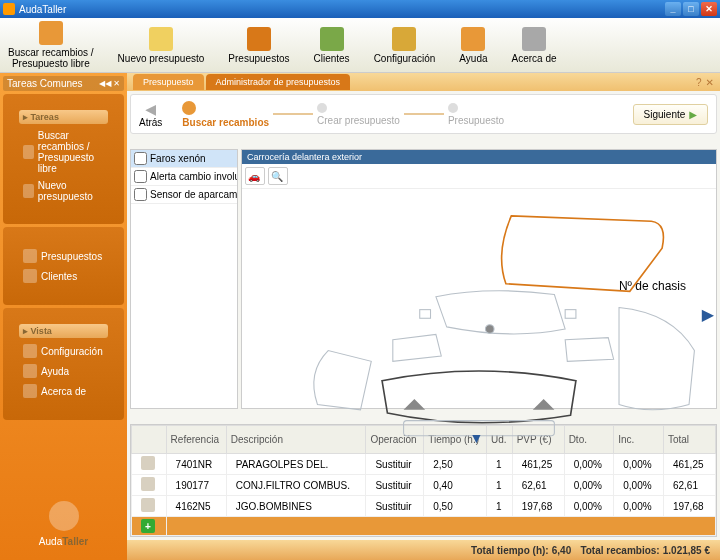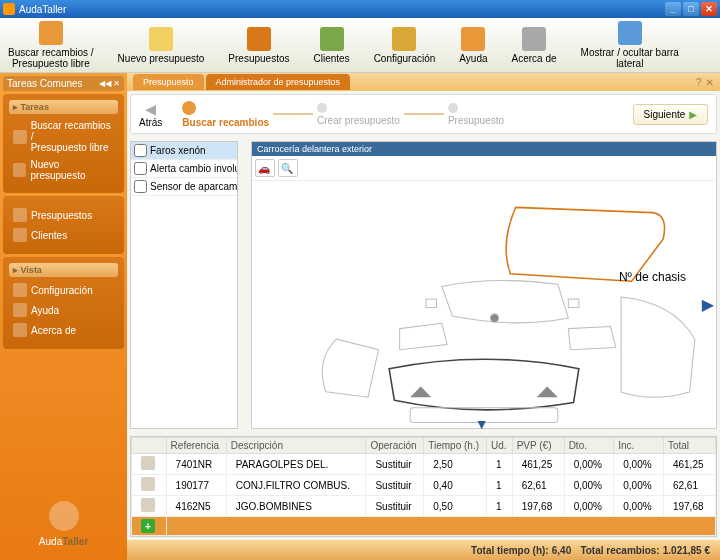--- a/index.html
+++ b/index.html
@@ -11,21 +11,21 @@
 .min,.max{background:linear-gradient(#6ab0f0,#3a7fc8)}
 .close{background:linear-gradient(#f06a4a,#d03818)}
 .toolbar{height:55px;background:linear-gradient(#fefefe,#e8e8d8);border-bottom:1px solid #ccc;display:flex;align-items:center;padding:0 8px;gap:24px}
 .tbitem{display:flex;flex-direction:column;align-items:center;cursor:pointer;text-align:center;line-height:1.1}
 .tbitem .ico{width:24px;height:24px;margin-bottom:2px;border-radius:3px}
 .main{display:flex;height:487px}
 .sidebar{width:127px;background:linear-gradient(#f9a23a,#e87a12);padding:3px;display:flex;flex-direction:column}
 .sbhead{background:rgba(0,0,0,.15);color:#fff;font-size:9px;padding:2px 4px;display:flex;align-items:center;border-radius:2px}
 .sbhead .arrows{margin-left:auto;display:flex;gap:2px}
 .sbhead .arrows span{font-size:8px}
-.panel{background:linear-gradient(#d87818,#c86808);border-radius:4px;margin:3px 0;padding:6px}
+.panel{background:linear-gradient(#d87818,#c86808);border-radius:4px;margin:3px 0;padding:16px}
 .panel .phead{background:linear-gradient(#f8c888,#e8a858);color:#863;padding:2px 4px;border-radius:3px;font-size:9px;font-weight:bold;display:flex;align-items:center}
 .panel .phead::before{content:"▸";margin-right:3px;color:#863}
 .panel .pitems{padding:3px 2px}
 .panel .pitem{display:flex;align-items:center;color:#fff;padding:3px 2px;font-size:9px;cursor:pointer}
 .panel .pitem .pi{width:14px;height:14px;background:rgba(255,255,255,.3);border-radius:2px;margin-right:4px}
 .brand{margin-top:auto;text-align:center;padding:10px 0}
 .brand .logo{width:30px;height:30px;background:rgba(255,255,255,.3);border-radius:50%;margin:0 auto 4px}
 .brand .bt{color:#fff;font-size:11px}
 .brand .bt b{color:#863}
 .content{flex:1;display:flex;flex-direction:column;background:#f5f5f0}
@@ -37,37 +37,37 @@
 .wiz-back{display:flex;flex-direction:column;align-items:center;margin-right:20px}
 .wiz-back .arr{color:#aaa;font-size:14px}
 .wiz-steps{display:flex;align-items:center;gap:4px;flex:1}
 .wiz-step{display:flex;flex-direction:column;align-items:flex-start;color:#aaa;font-size:9px}
 .wiz-step.cur{color:#d87818;font-weight:bold}
 .wiz-dot{width:10px;height:10px;border-radius:50%;background:#ddd;margin-bottom:2px}
 .wiz-step.cur .wiz-dot{background:#e89838;width:14px;height:14px}
 .wiz-line{height:2px;background:#e8c898;flex:1;max-width:40px}
 .wiz-next{margin-left:auto;border:1px solid #e0d0a0;background:linear-gradient(#fffef8,#f8f0d8);padding:4px 10px;border-radius:3px;display:flex;align-items:center;gap:4px;cursor:pointer}
 .wiz-next::after{content:"▶";color:#6a4}
-.midrow{display:flex;flex:1;margin:4px 3px;gap:13px;min-height:0}
+.midrow{display:flex;flex:1;margin:12px 3px;gap:3px;min-height:0}
 .checklist{width:108px;border:1px solid #ccc;background:#fff}
 .checklist .ci{display:flex;align-items:center;padding:2px 3px;border-bottom:1px solid #eee;font-size:9px;white-space:nowrap;overflow:hidden}
 .checklist .ci.sel{background:#d0e4f8}
 .checklist input{margin-right:3px}
 .diagram{flex:1;border:1px solid #ccc;background:#fff;display:flex;flex-direction:column;position:relative}
 .dhead{background:#3a6a9a;color:#fff;font-size:9px;padding:2px 5px}
 .dtool{padding:3px;display:flex;gap:3px;border-bottom:1px solid #eee}
 .dtool span{width:20px;height:18px;border:1px solid #ccc;border-radius:2px;display:flex;align-items:center;justify-content:center;cursor:pointer}
 .darea{flex:1;position:relative;display:flex;align-items:center;justify-content:center}
 .darea svg{max-width:100%;max-height:100%}
 .nav-r{position:absolute;right:2px;top:45%;color:#2a5a9a;font-size:16px;cursor:pointer}
 .nav-b{position:absolute;bottom:2px;left:48%;color:#2a5a9a;font-size:14px;cursor:pointer}
 .chassis{position:absolute;right:30px;top:35%;font-size:12px}
 .grid{margin:3px;border:1px solid #ccc;background:#fff;max-height:115px;overflow:auto}
 table{width:100%;border-collapse:collapse;font-size:9px}
-th{background:#f0f0e8;text-align:left;padding:2px 4px;border:1px solid #ddd;font-weight:normal;color:#555}
+th{background:#f0f0e8;text-align:left;padding:8px 4px;border:1px solid #ddd;font-weight:normal;color:#555}
 td{padding:2px 9px;border:1px solid #eee}
 .rowico{width:14px;height:14px;background:#d8d0c0;border-radius:2px;display:inline-block}
 .addrow td{background:#e89838;color:#fff;font-style:italic}
 .addrow .plus{background:#3a3;color:#fff;width:14px;height:14px;display:inline-flex;align-items:center;justify-content:center;border-radius:2px;font-style:normal;font-weight:bold}
 .footer{background:linear-gradient(#f8d898,#e8a858);padding:4px 10px;text-align:right;font-size:11px}
 .footer b{color:#333}
 </style>
 </head>
 <body>
 
@@ -102,24 +102,20 @@
       <div class="ico" style="background:#d8a838"></div>
       <span>Configuración</span>
     </div>
     <div class="tbitem">
       <div class="ico" style="background:#e89838"></div>
       <span>Ayuda</span>
     </div>
     <div class="tbitem">
       <div class="ico" style="background:#a8a8a8"></div>
       <span>Acerca de</span>
-    </div>
-    <div class="tbitem">
-      <div class="ico" style="background:#5a9ad8"></div>
-      <span>Mostrar / ocultar barra<br>lateral</span>
     </div>
   </div>
 
 <div class="main">
   <div class="sidebar">
     <div class="sbhead">
       <span>Tareas Comunes</span>
       <span class="arrows">
           <span>◀◀</span>
           <span>✕</span>

